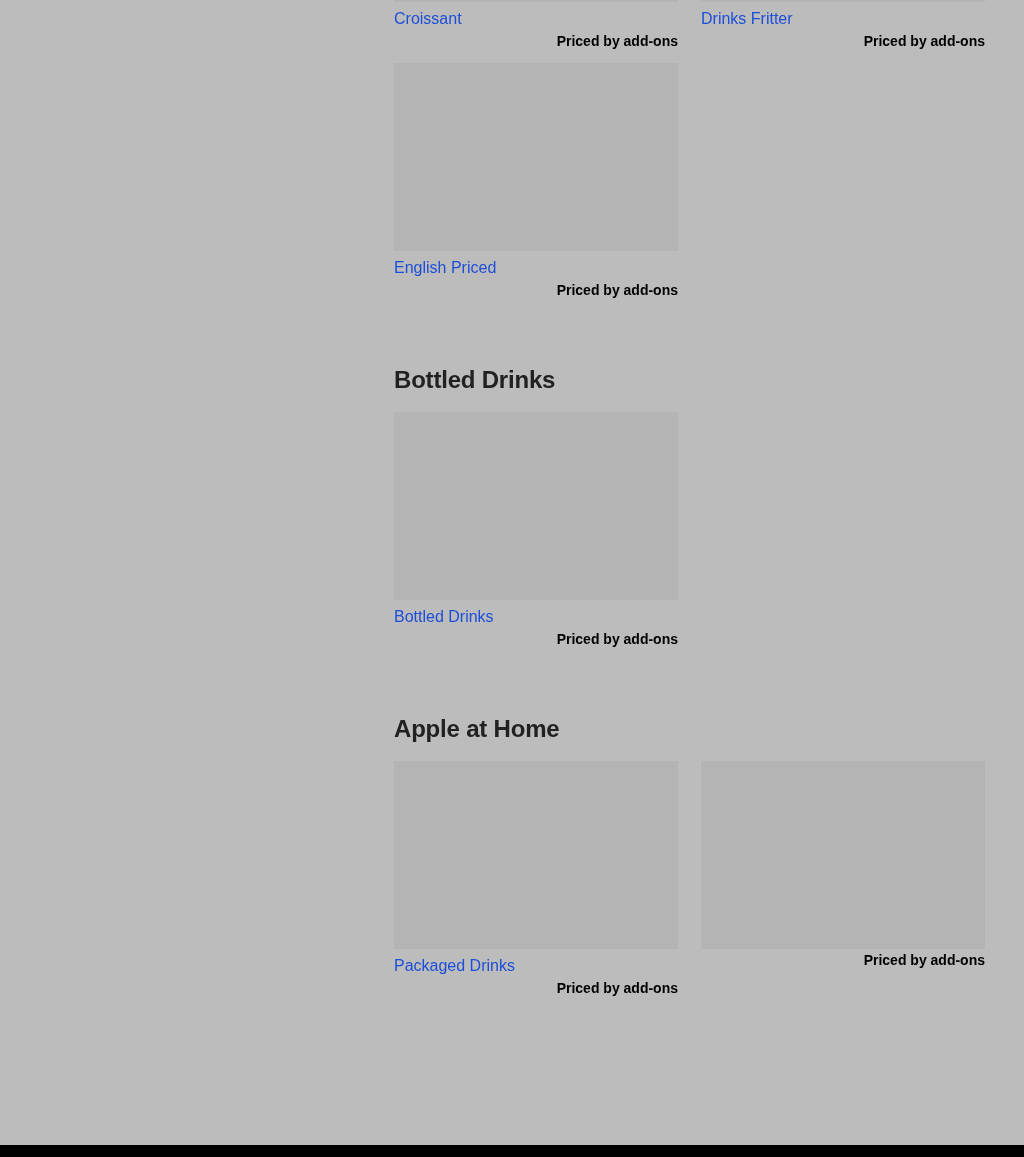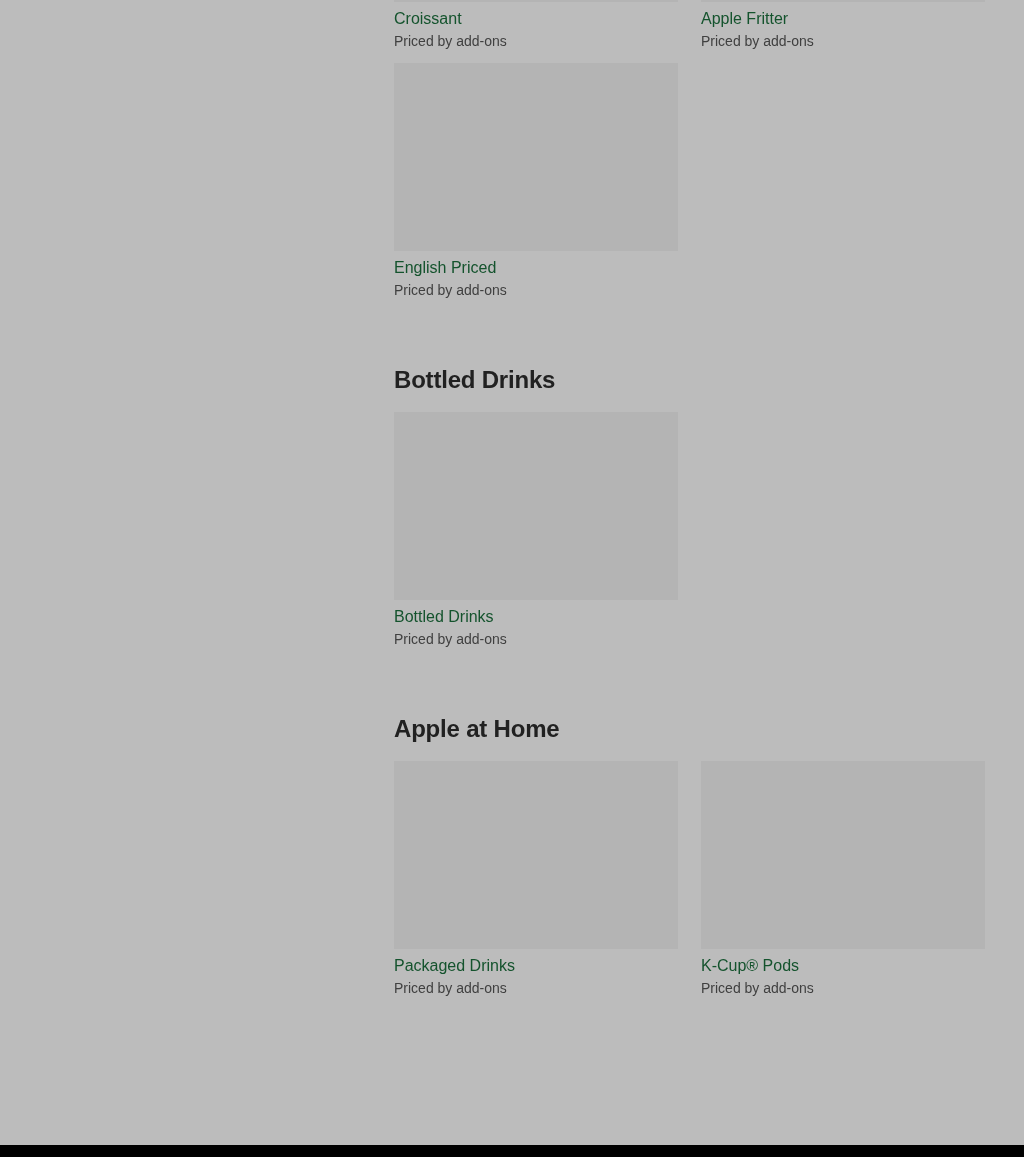--- a/index.html
+++ b/index.html
@@ -67,32 +67,33 @@
   .card-img {
     width: 284px;
     height: 188px;
     background: #b4b4b4;
     display: block;
   }
 
   .card-title {
     font-size: 16px;
     font-weight: 500;
-    color: #14532d;
+    color: #1d4ed8;
     line-height: 22px;
     margin: 6px 0 0 0;
     letter-spacing: 0px;
   }
 
   .card-sub {
     font-size: 14px;
-    font-weight: 400;
-    color: #404040;
+    font-weight: 700;
+    color: #000000;
     line-height: 20px;
     margin: 1px 0 0 0;
+    text-align: right;
   }
 
   
   .sec-gap-heading {
     margin-top: 54px;
   }
   .heading-to-grid {
     margin-top: 18px;
   }
 
@@ -116,21 +117,21 @@
       <div class="grid">
 
         <div class="card">
           <div class="card-img"></div>
           <div class="card-title">Croissant</div>
           <div class="card-sub">Priced by add-ons</div>
         </div>
 
         <div class="card">
           <div class="card-img"></div>
-          <div class="card-title">Apple Fritter</div>
+          <div class="card-title">Drinks Fritter</div>
           <div class="card-sub">Priced by add-ons</div>
         </div>
 
         <div class="card">
           <div class="card-img"></div>
           <div class="card-title">English Priced</div>
           <div class="card-sub">Priced by add-ons</div>
         </div>
 
       </div>
@@ -154,21 +155,20 @@
       <div class="grid heading-to-grid">
 
         <div class="card">
           <div class="card-img"></div>
           <div class="card-title">Packaged Drinks</div>
           <div class="card-sub">Priced by add-ons</div>
         </div>
 
         <div class="card">
           <div class="card-img"></div>
-          <div class="card-title">K-Cup® Pods</div>
           <div class="card-sub">Priced by add-ons</div>
         </div>
 
       </div>
     </div>
 
   </div>
 
 </div>
 

